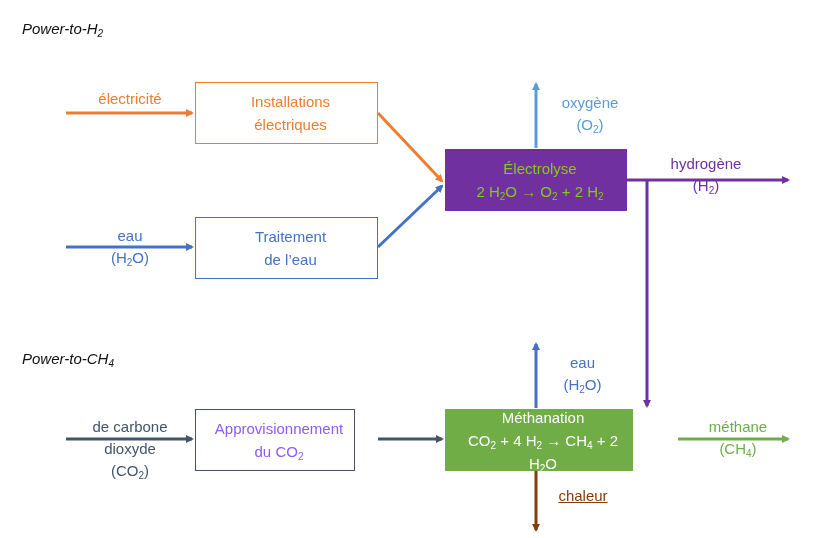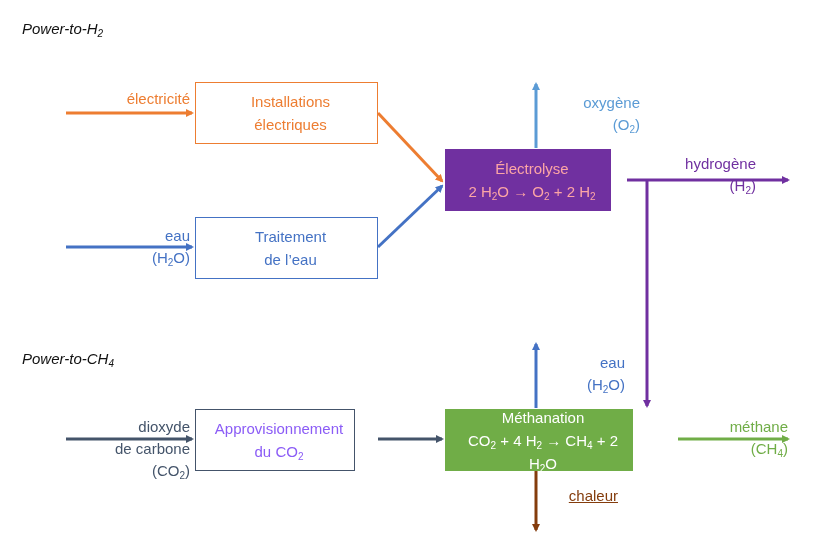--- a/index.html
+++ b/index.html
@@ -1,20 +1,20 @@
 <!DOCTYPE html>
 <html><head>
   <meta charset="utf-8">
   <style>
     html, body { margin: 0; padding: 0; background: #ffffff; }
     body { width: 813px; height: 538px; position: relative; overflow: hidden;
            font-family: "Liberation Sans", "DejaVu Sans", sans-serif; }
     .abs { position: absolute; }
     .title { font-style: italic; font-size: 15px; color: #111; }
-    .lbl { text-align: right; font-size: 15px; line-height: 22px; white-space: nowrap; }
+    .lbl { text-align: center; font-size: 15px; line-height: 22px; white-space: nowrap; }
     .box { position: absolute; box-sizing: border-box; display: flex; flex-direction: column;
            align-items: center; justify-content: center; text-align: center; font-size: 15px; line-height: 23px; padding-left: 8px; }
     sub { font-size: 10px; vertical-align: -3px; line-height: 0; }
     svg#arrows { position: absolute; left: 0; top: 0; }
   </style>
 </head>
 <body>
 
 <svg id="arrows" width="813" height="538">
   <defs>
@@ -58,41 +58,41 @@
 <div class="abs title" style="left:22px; top:350px;"><span>Power-to-CH</span><sub>4</sub></div>
 
 <div class="abs lbl" style="left:70px; top:88px; width:120px; color:#ed7d31;">électricité</div>
 
 <div class="abs lbl" style="left:70px; top:225px; width:120px; color:#4472c4;">
   <div>eau</div>
   <div><span>(H</span><sub>2</sub><span>O)</span></div>
 </div>
 
 <div class="abs lbl" style="left:70px; top:416px; width:120px; color:#44546a;">
+  <div>de carbone</div>
   <div>dioxyde</div>
-  <div>de carbone</div>
   <div><span>(CO</span><sub>2</sub><span>)</span></div>
 </div>
 
 <div class="box" style="left:195px; top:82px; width:183px; height:62px; border:1.5px solid #ed7d31; color:#ed7d31;">
   <div>Installations</div>
   <div>électriques</div>
 </div>
 
 <div class="box" style="left:195px; top:217px; width:183px; height:62px; border:1.5px solid #4472c4; color:#4472c4;">
   <div>Traitement</div>
   <div>de l’eau</div>
 </div>
 
 <div class="box" style="left:195px; top:409px; width:160px; height:62px; border:1.5px solid #44546a; color:#8b5cf6;">
   <div>Approvisionnement</div>
   <div><span>du CO</span><sub>2</sub></div>
 </div>
 
-<div class="box" style="left:445px; top:149px; width:166px; height:62px; background:#7030a0; color:#fca5a5;">
+<div class="box" style="left:445px; top:149px; width:182px; height:62px; background:#7030a0; color:#84cc16;">
   <div>Électrolyse</div>
   <div><span>2 H</span><sub>2</sub><span>O → O</span><sub>2</sub><span> + 2 H</span><sub>2</sub></div>
 </div>
 
 <div class="box" style="left:445px; top:409px; width:188px; height:62px; background:#70ad47; color:#ffffff;">
   <div>Méthanation</div>
   <div><span>CO</span><sub>2</sub><span> + 4 H</span><sub>2</sub><span> → CH</span><sub>4</sub><span> + 2 H</span><sub>2</sub><span>O</span></div>
 </div>
 
 <div class="abs lbl" style="left:540px; top:92px; width:100px; color:#5b9bd5;">

